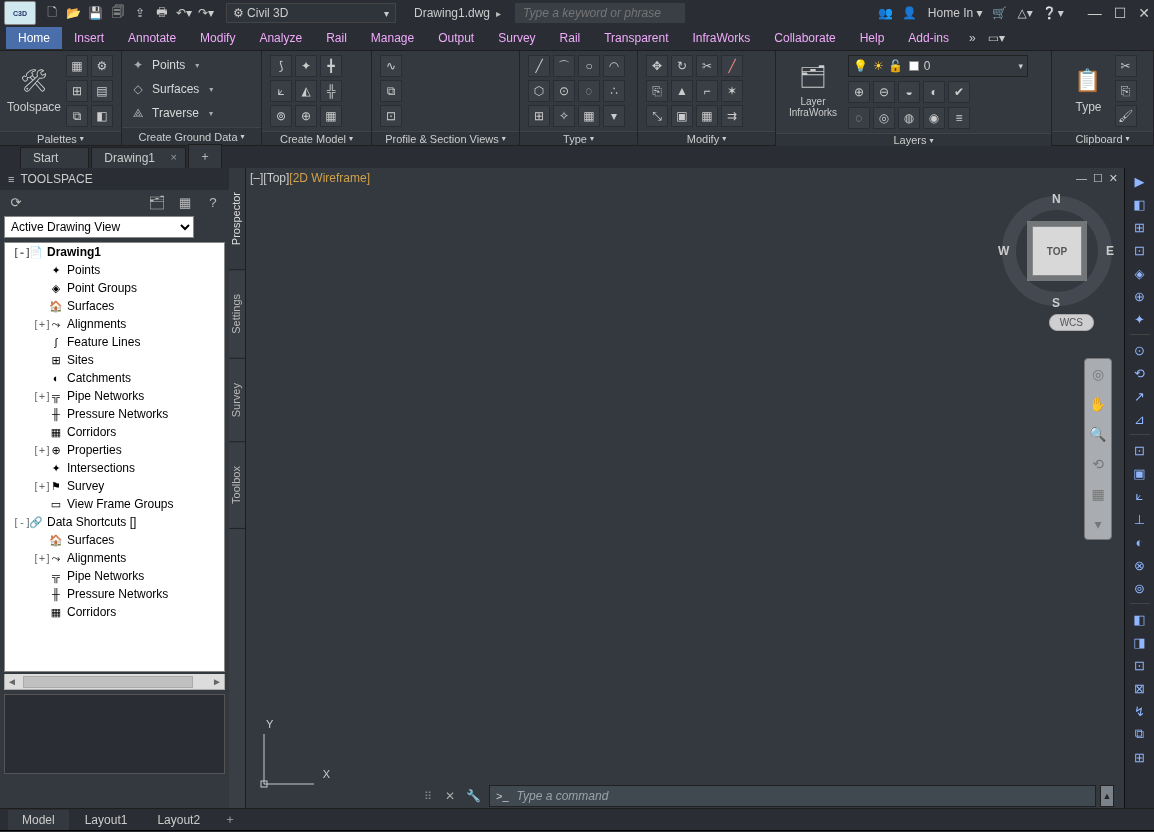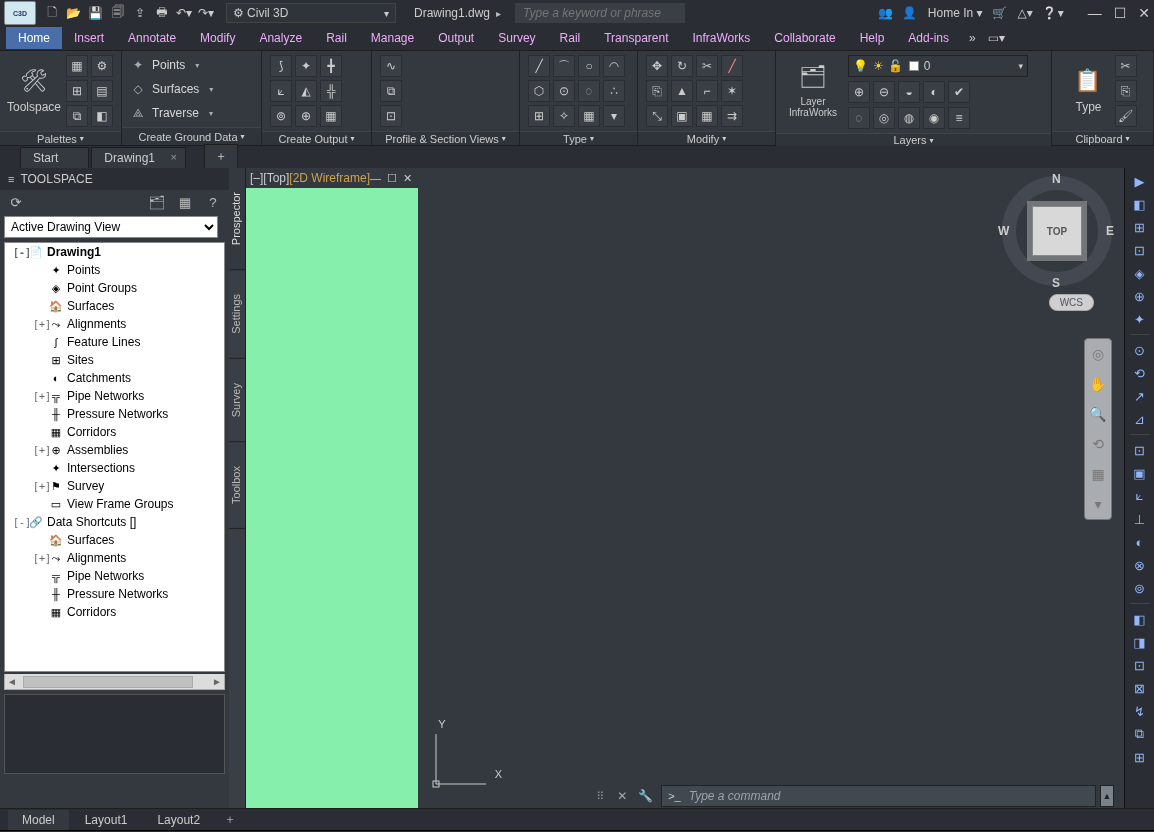--- a/index.html
+++ b/index.html
@@ -34,50 +34,50 @@
 .smallgrid .row { display:flex; gap:3px; }
 .smallbtn { width:22px; height:22px; background:#3a3f46; border:1px solid #2a2d33; display:flex; align-items:center; justify-content:center; cursor:pointer; font-size:12px; color:#ccc; }
 .menuline { display:flex; align-items:center; gap:6px; cursor:pointer; color:#d8d8d8; padding:2px 0; }
 .menuline .mi { width:16px; height:16px; display:flex; align-items:center; justify-content:center; font-size:12px; color:#aaa;}
 .menuline::after { content:"▾"; font-size:8px; margin-left:4px; color:#aaa;}
 .layercombo { background:#33393f; border:1px solid #222; color:#ccc; padding:2px 4px; width:180px; height:22px; display:flex; align-items:center; gap:5px; cursor:pointer;}
 .layercombo .val { flex:1;}
 .layercombo::after{ content:"▾"; font-size:9px;}
 .clipboard-panel .content { padding:4px 6px;}
 
-.doctabs { height:22px; background:#2a2d33; display:flex; align-items:flex-end; padding-left:20px; gap:16px; }
+.doctabs { height:22px; background:#2a2d33; display:flex; align-items:flex-end; padding-left:20px; gap:0; }
 .doctab { padding:3px 30px 3px 12px; background:#33393f; border:1px solid #1e1e1e; border-bottom:none; margin-right:2px; font-size:12px; color:#ccc; position:relative; cursor:pointer;}
 .doctab.active { background:#33393f; }
 .doctab .close { position:absolute; right:8px; top:3px; font-size:11px; color:#999;}
 .doctab.add { padding:3px 10px; }
 
 .main { display:flex; height:640px; }
 .toolspace { width:246px; background:#33393f; border-right:1px solid #1e1e1e; display:flex; flex-direction:column; }
 .toolspace .header { background:#2a2d33; padding:4px 8px; color:#ccc; font-size:12px; display:flex; align-items:center; }
 .toolspace .header::before { content:"≡"; margin-right:6px; font-size:11px;}
 .toolspace .iconbar { height:24px; background:#33393f; display:flex; align-items:center; padding:0 6px; gap:8px; }
 .toolspace .iconbar .sp { flex:1;}
 .toolspace .iconbar button { width:20px; height:20px; background:transparent; border:none; color:#bbb; cursor:pointer;}
-.toolspace select { width:214px; margin:2px 4px; background:#fff; border:1px solid #888; font-size:12px; padding:2px;}
+.toolspace select { width:190px; margin:2px 4px; background:#fff; border:1px solid #888; font-size:12px; padding:2px;}
 .tree { flex:0 0 auto; height:430px; background:#fff; margin:2px 4px; overflow-y:scroll; overflow-x:hidden; color:#000; font-size:12px; border:1px solid #888; position:relative;}
 .tree::-webkit-scrollbar { width:16px; background:#dcdcdc; }
 .tree::-webkit-scrollbar-thumb { background:#c0c0c0; border:1px solid #aaa; }
 .tnode { display:flex; align-items:center; padding:1px 0; white-space:nowrap; cursor:pointer;}
 .tnode .tw { display:inline-block; width:12px; text-align:center; font-size:10px; color:#666; font-family:monospace; }
 .tnode .ic { width:16px; height:16px; margin:0 3px; display:inline-flex; align-items:center; justify-content:center; font-size:11px;}
 .tnode.root { font-weight:bold; }
 .tree-scroll-h { height:16px; background:#dcdcdc; margin:0 4px; display:flex; align-items:center; border:1px solid #aaa; border-top:none;}
 .tree-scroll-h .thumb { width:170px; height:12px; background:#c0c0c0; margin-left:4px; border:1px solid #aaa;}
 .tree-scroll-h .arr { width:14px; text-align:center; color:#666; font-size:10px;}
 .preview { height:80px; margin:4px; border:1px solid #555; background:#2a2d33;}
 .sidecol { width:16px; background:#3a3f46; display:flex; flex-direction:column; }
 .sidecol .vtab { flex:0 0 auto; writing-mode:vertical-rl; transform:rotate(180deg); text-align:center; padding:24px 1px; font-size:11px; color:#bbb; cursor:pointer; border-top:1px solid #222;}
 .sidecol .vtab.active { background:#33393f; color:#ddd;}
 
-.canvas-area { flex:1; position:relative; background:#86efac; display:flex; flex-direction:row;}
+.canvas-area { flex:1; position:relative; background:#0369a1; display:flex; flex-direction:column;}
 .viewport-bar { height:20px; display:flex; align-items:center; padding-left:4px; color:#ccc; font-size:12px; background:#33393f;}
 .viewport-bar .winctl { margin-left:auto; display:flex; gap:6px; padding-right:6px;}
 .viewport-bar .winctl span { cursor:pointer; font-size:11px;}
 .canvas { flex:1; background:#33393f; position:relative;}
 .viewcube { position:absolute; right:12px; top:8px; width:110px; height:110px; }
 .viewcube .ring { position:absolute; inset:0; border:14px solid rgba(120,120,130,0.25); border-radius:50%;}
 .viewcube .cube { position:absolute; left:30px; top:30px; width:50px; height:50px; background:#d8d8d8; border:1px solid #888; display:flex; align-items:center; justify-content:center; font-size:10px; color:#565656; font-weight:bold; box-shadow:0 0 0 5px rgba(180,180,180,0.5);}
 .viewcube .dir { position:absolute; font-size:12px; color:#ccc; font-weight:bold;}
 .viewcube .n { top:-4px; left:50px;} .viewcube .s { bottom:-4px; left:50px;} .viewcube .e { right:-2px; top:48px;} .viewcube .w { left:-4px; top:48px;}
 .wcs-badge { position:absolute; right:30px; top:126px; background:#cfcfd2; color:#555; font-size:10px; padding:2px 10px; border-radius:8px; border:1px solid #aaa;}
@@ -224,21 +224,21 @@
             <div class="smallbtn">◭</div>
             <div class="smallbtn">╬</div>
           </div>
         <div class="row">
             <div class="smallbtn">⊚</div>
             <div class="smallbtn">⊕</div>
             <div class="smallbtn">▦</div>
           </div>
       </div>
     </div>
-    <div class="label">Create Output</div>
+    <div class="label">Create Model</div>
   </div>
 
   <div class="panel" style="width:148px">
     <div class="content">
       <div class="smallgrid">
         <div class="row">
             <div class="smallbtn">∿</div>
           </div>
         <div class="row">
             <div class="smallbtn">⧉</div>
@@ -433,21 +433,21 @@
               <span>Pressure Networks</span>
             </div>
             <div class="tnode" style="padding-left: 28px;">
               <span class="tw"></span>
               <span class="ic">▦</span>
               <span>Corridors</span>
             </div>
             <div class="tnode" style="padding-left: 28px;">
               <span class="tw">[+]</span>
               <span class="ic">⊕</span>
-              <span>Assemblies</span>
+              <span>Properties</span>
             </div>
             <div class="tnode" style="padding-left: 28px;">
               <span class="tw"></span>
               <span class="ic">✦</span>
               <span>Intersections</span>
             </div>
             <div class="tnode" style="padding-left: 28px;">
               <span class="tw">[+]</span>
               <span class="ic">⚑</span>
               <span>Survey</span>

